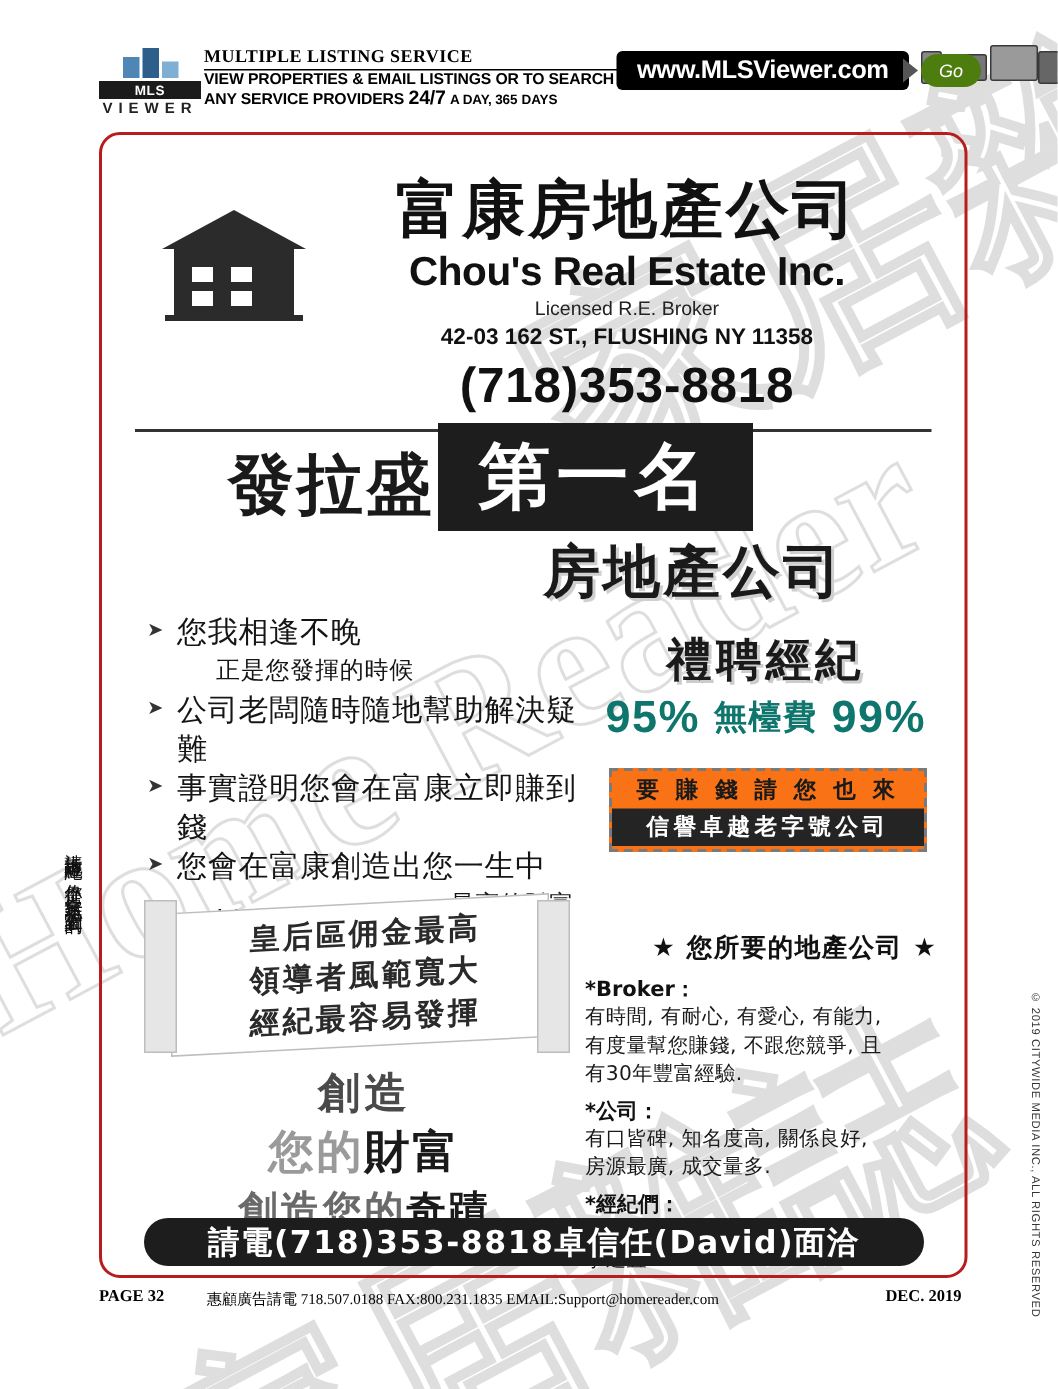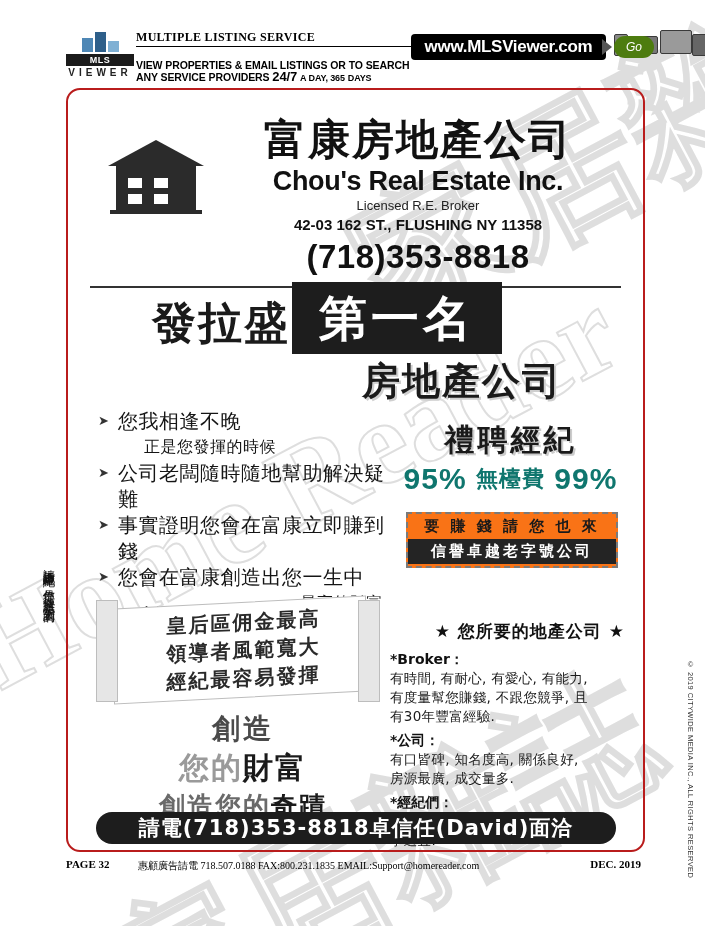--- a/index.html
+++ b/index.html
@@ -55,21 +55,21 @@
     font-size:9px;font-weight:bold;line-height:12px;letter-spacing:.5px;
   }
   .logo-viewer{font-size:10px;font-weight:bold;letter-spacing:4px;color:#222;margin-top:1px;}
 
   .banner-mid{
     position:absolute;left:70px;top:0;width:310px;height:52px;
   }
   .mls-title{
     font-family:"Liberation Serif", serif;
     font-size:12px;font-weight:bold;letter-spacing:.3px;
-    border-bottom:1px solid #000;padding-bottom:1px;margin-bottom:12px;
+    border-bottom:1px solid #000;padding-bottom:1px;margin-bottom:0;
   }
   .banner-line{font-size:10.5px;font-weight:bold;line-height:12px;letter-spacing:-.1px;}
   .banner-line .big{font-size:13px;font-weight:bold;}
   .banner-line .sm{font-size:9px;}
 
   .url-box{
     position:absolute;left:345px;top:4px;width:195px;height:26px;
     background:#000;color:#fff;border-radius:4px;
     font-size:17px;font-weight:bold;line-height:26px;text-align:center;
     letter-spacing:-.3px;

